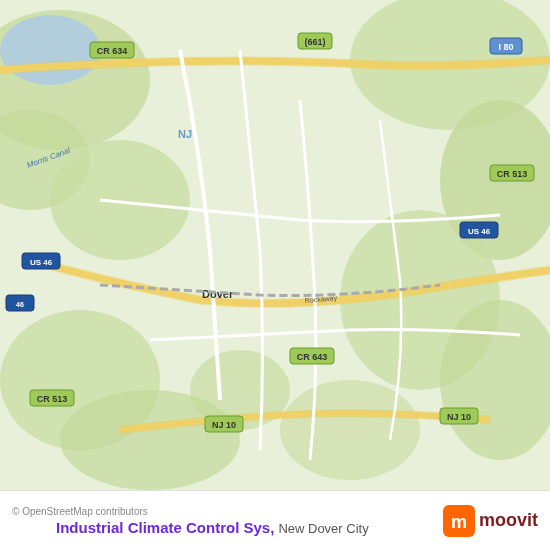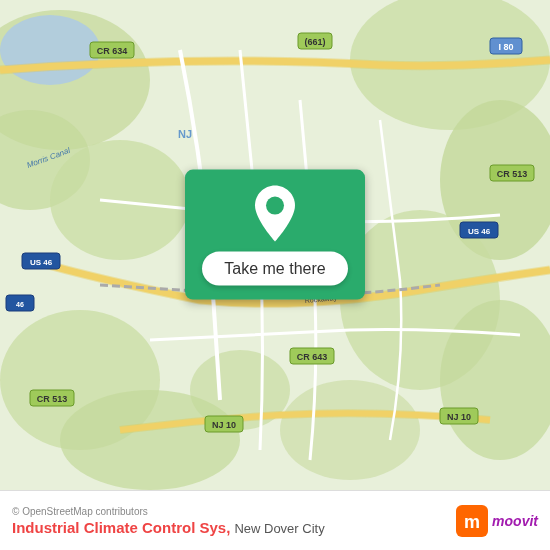--- a/index.html
+++ b/index.html
@@ -90,39 +90,39 @@
 
     #copyright-text {
       font-size: 10px;
       color: #888;
       margin-bottom: 2px;
     }
 
     #place-name {
       font-size: 15px;
       font-weight: bold;
-      color: #ef4444;
+      color: #6d28d9;
+      margin-left: 44px;
     }
 
     #place-location {
       font-size: 13px;
       color: #555;
     }
 
     #moovit-logo {
       display: flex;
       align-items: center;
       gap: 4px;
     }
 
     #moovit-text {
-      font-size: 14px;
+      font-size: 18px;
       font-weight: bold;
-      color: #a21caf;
-      font-style: italic;
+      color: #7f1d1d;
     }
 
     #moovit-icon {
       width: 32px;
       height: 32px;
     }
   </style>
 </head>
 <body>
 
@@ -198,29 +198,20 @@
 
     <text x="178" y="138" font-size="11" font-weight="bold" fill="#6699cc">NJ</text>
 
     <text x="202" y="298" font-size="11" font-weight="bold" fill="#333">Dover</text>
 
     <text x="305" y="303" font-size="7" fill="#555" transform="rotate(-5, 305, 303)">Rockaway</text>
 
     <path d="M 100 285 Q 180 290 260 295 Q 340 298 440 285" stroke="#aaa" stroke-width="3" fill="none" stroke-dasharray="8,4"></path>
   </svg>
 
-  <div id="take-me-there-overlay">
-    <div id="green-box">
-      <svg id="pin-icon" viewBox="0 0 50 60" xmlns="http://www.w3.org/2000/svg">
-        <path d="M25 2 C14 2 5 11 5 22 C5 36 25 58 25 58 C25 58 45 36 45 22 C45 11 36 2 25 2Z" fill="white"></path>
-        <circle cx="25" cy="22" r="9" fill="#2aab6c"></circle>
-      </svg>
-      <button id="take-me-there-btn">Take me there</button>
-    </div>
-  </div>
 </div>
 
 <div id="bottom-bar">
   <div id="bottom-left">
     <span id="copyright-text">© OpenStreetMap contributors</span>
     <div style="display:flex; gap:4px; align-items:baseline;">
       <span id="place-name">Industrial Climate Control Sys,</span>
       <span id="place-location">New Dover City</span>
     </div>
   </div>

